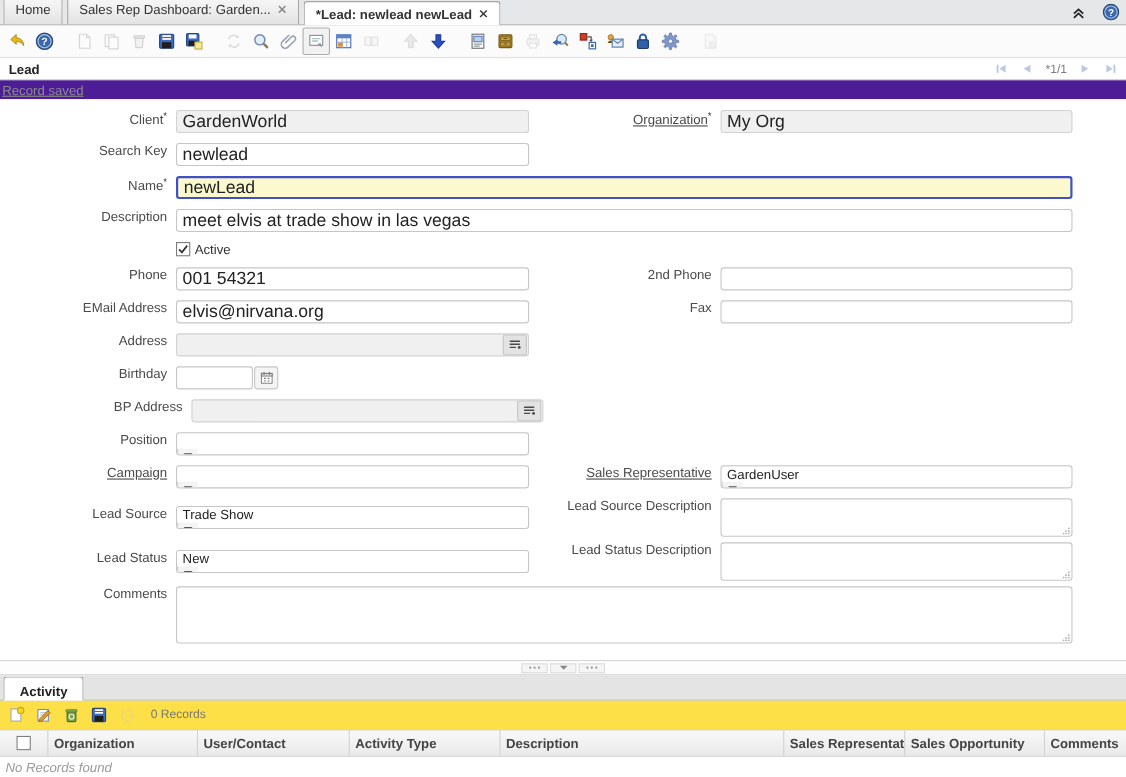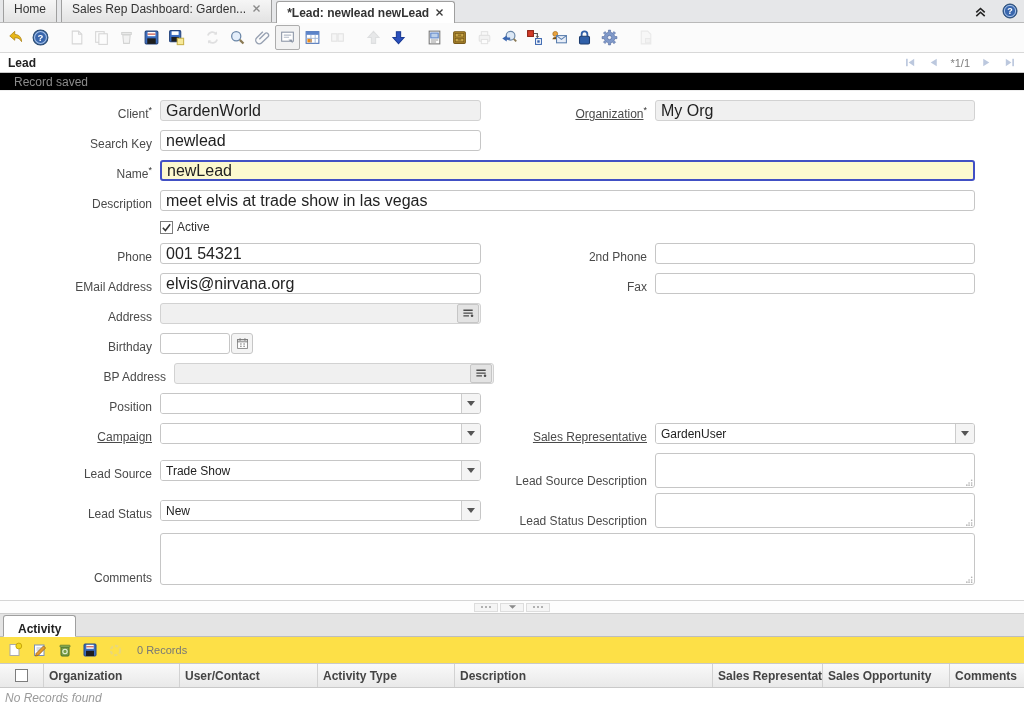--- a/index.html
+++ b/index.html
@@ -20,36 +20,36 @@
   .tb { width:25px; height:25px; display:flex; align-items:center; justify-content:center; border-radius:2px; border:1px solid transparent; }
   .tb.disabled { opacity:.38; filter:grayscale(.9); }
   .tb.pressed { border:1px solid #adadad; background:#f2f2f2; }
   .gap { width:11px; }
 
   
   .titlebar { height:20px; display:flex; align-items:center; justify-content:space-between; border-bottom:1px solid #c9c9c9; padding:0 8px; background:#fff; }
   .titlebar .title { font-weight:bold; color:#222; }
   .pager { display:flex; align-items:center; gap:10px; color:#7d7d7d; font-size:11px; }
   .pager .pbtn { display:flex; align-items:center; }
-  .statusline { height:18px; background:#000000; color:#8b8b8b; display:flex; align-items:center; padding-left:14px; border-bottom:1px solid #eee; }
+  .statusline { height:18px; background:#4c1d95; color:#8b8b8b; display:flex; align-items:center; padding-left:2px; border-bottom:1px solid #eee;text-decoration:underline; }
 
   
   .form { height:509px; padding-top:9px; background:#fff; overflow:hidden; }
   .row { display:flex; align-items:center; margin-bottom:9px; }
-  .cell { display:flex; align-items:flex-end; }
+  .cell { display:flex; align-items:flex-start; }
   .lbl  { width:160px; padding-right:8px; text-align:right; color:#4a4a4a; flex:none; }
   .lbl-r{ width:174px; padding-right:8px; text-align:right; color:#4a4a4a; flex:none; }
   .link-label { text-decoration:underline; cursor:pointer; }
   sup.req { font-size:9px; color:#333; }
   .inp { height:21px; border:1px solid #c6c6c6; border-radius:3px; padding:0 5px; font-family:inherit; font-size:16px; color:#222; background:#fff; outline:none; }
   .w-half { width:321px; }
   .w-full { width:815px; }
   .ro { background:#f0f0f0; border-color:#d2d2d2; }
   .focused { background:#fcf9cf; border:2px solid #4150c4; }
-  .combo { display:flex; width:321px; height:21px; border:1px solid #c6c6c6; border-radius:3px; overflow:hidden; background:#fff; }
+  .combo { display:flex; width:321px; height:21px; border:1px solid #c6c6c6; border-radius:3px; overflow:hidden; background:#fff;flex-direction:column; }
   .combo.w-r { width:320px; }
   .combo input { flex:1; border:none; height:100%; padding:0 5px; font-family:inherit; font-size:12px; color:#222; outline:none; }
   .combo .dbtn { width:19px; border-left:1px solid #ccc; background:#f4f4f4; display:flex; align-items:center; justify-content:center; cursor:pointer; }
   .tri { width:0; height:0; border:4px solid transparent; border-top:5px solid #555; margin-top:4px; }
   .rof { display:flex; align-items:center; height:21px; border:1px solid #d2d2d2; border-radius:3px; background:#f0f0f0; }
   .rof .fill { flex:1; }
   .rof .ibtn { width:22px; height:19px; margin-right:1px; background:#e3e3e3; border:1px solid #c6c6c6; border-radius:2px; display:flex; align-items:center; justify-content:center; cursor:pointer; }
   .datebox { display:flex; align-items:center; gap:1px; }
   .datebox input { width:70px; }
   .dcal { width:22px; height:21px; border:1px solid #c6c6c6; border-radius:3px; background:#f4f4f4; display:flex; align-items:center; justify-content:center; cursor:pointer; }

